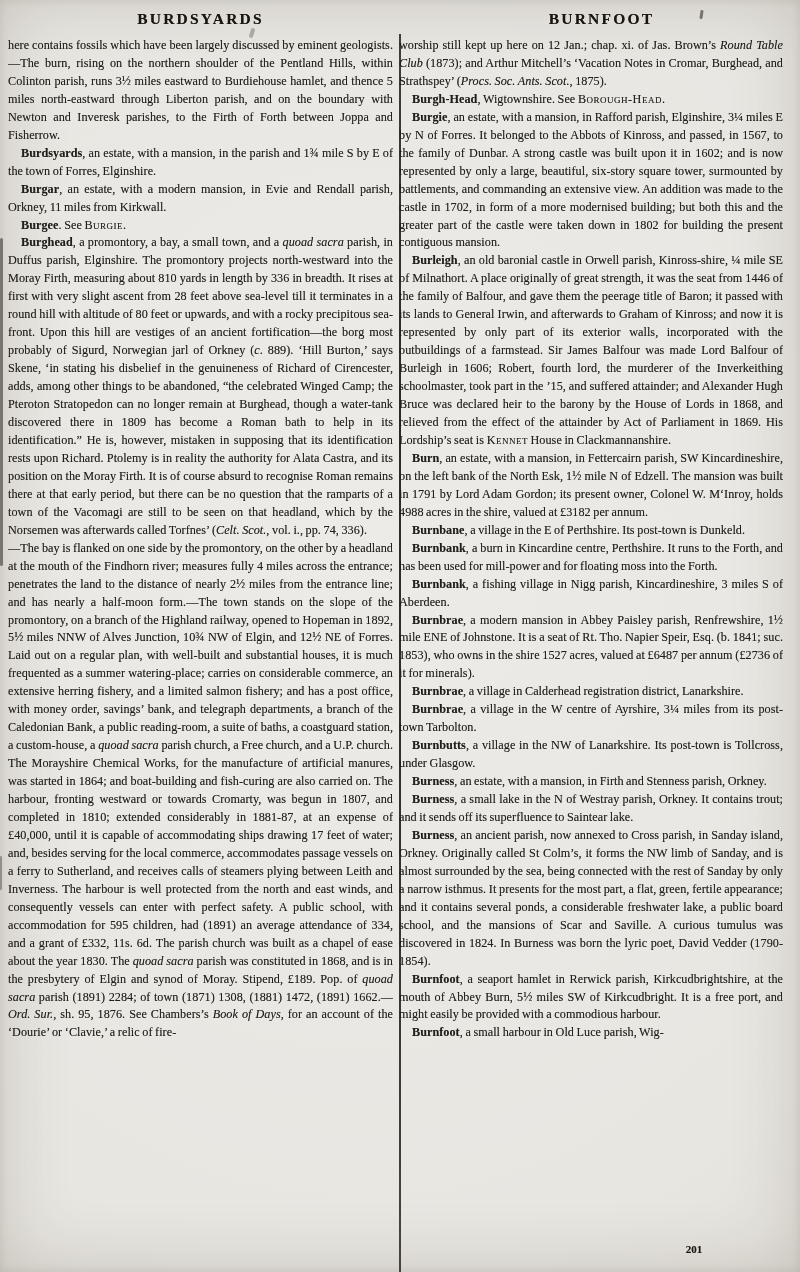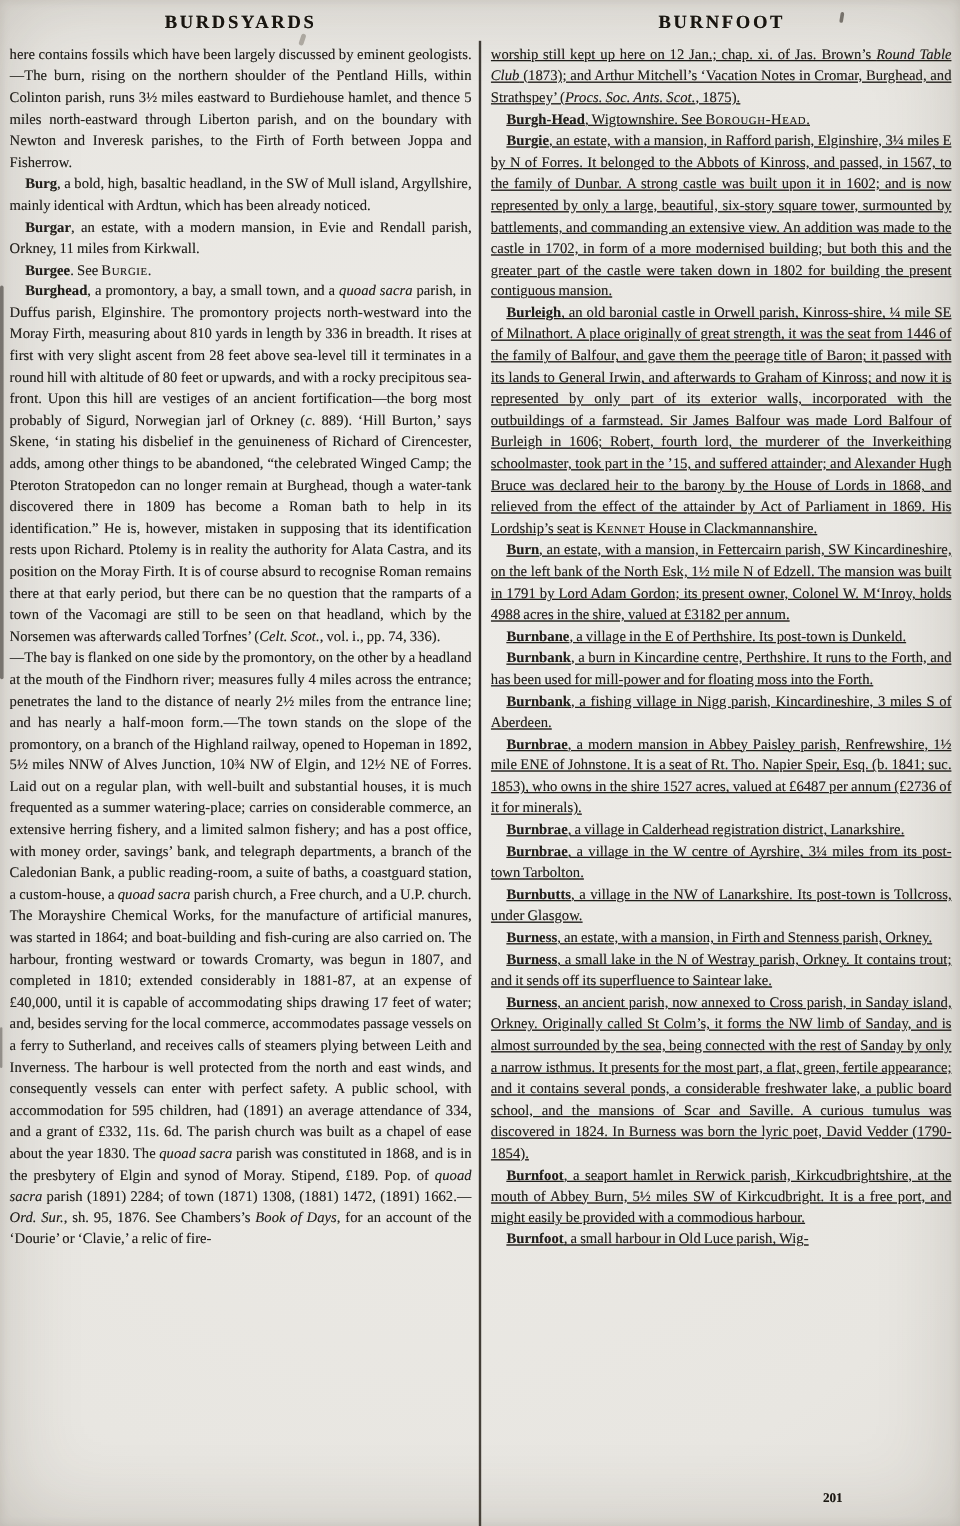--- a/index.html
+++ b/index.html
@@ -26,21 +26,21 @@
     position:absolute;left:399px;top:34px;bottom:0;width:2px;
     background:linear-gradient(#413d37,#2c2925 30%,#35312c 70%,#4a453e);
   }
   .col{
     position:absolute;top:37px;width:385px;height:1235px;overflow:hidden;
     font-size:12.2px;line-height:17.95px;
     text-align:justify;word-spacing:-0.5px;letter-spacing:.04px;
     text-shadow:0 0 .4px rgba(35,30,22,.45);
   }
   .col-left{left:8px;}
-  .col-right{left:409px;width:384px;text-decoration:underline;}
+  .col-right{left:399px;width:384px;}
   .para{margin:0;padding:0;text-indent:0;}
   .para.ind{text-indent:13px;}
   .seg-b{font-weight:700;}
   .seg-i{font-style:italic;}
   .seg-sc{font-variant:small-caps;letter-spacing:.5px;}
   .page-number{
     position:absolute;left:662px;top:1243px;width:64px;text-align:center;
     font-weight:700;font-size:11px;color:#1b1813;
     text-shadow:0 0 .5px rgba(20,15,10,.5);
   }
@@ -72,21 +72,21 @@
 
   <span class="ink-mark"></span>
   <span class="header-smudge"></span>
   <span class="edge-smudge"></span>
   <span class="edge-smudge2"></span>
 
   <div class="divider"></div>
 
   <div class="col col-left">
       <p class="para"><span class="seg-n">here contains fossils which have been largely discussed by eminent geologists.—The burn, rising on the northern shoulder of the Pentland Hills, within Colinton parish, runs 3½ miles eastward to Burdiehouse hamlet, and thence 5 miles north-eastward through Liberton parish, and on the boundary with Newton and Inveresk parishes, to the Firth of Forth between Joppa and Fisherrow.</span></p>
-      <p class="para ind"><span class="seg-b">Burg</span><span class="seg-n">, a bold, high, basaltic headland, in the SW of Mull island, Argyllshire, mainly identical with Ardtun, which has been already noticed.</span></p>
+      <p class="para ind"><span class="seg-b">Burdsyards</span><span class="seg-n">, an estate, with a mansion, in the parish and 1¾ mile S by E of the town of Forres, Elginshire.</span></p>
       <p class="para ind"><span class="seg-b">Burgar</span><span class="seg-n">, an estate, with a modern mansion, in Evie and Rendall parish, Orkney, 11 miles from Kirkwall.</span></p>
       <p class="para ind"><span class="seg-b">Burgee</span><span class="seg-n">.  See </span><span class="seg-sc">Burgie</span><span class="seg-n">.</span></p>
       <p class="para ind"><span class="seg-b">Burghead</span><span class="seg-n">, a promontory, a bay, a small town, and a </span><span class="seg-i">quoad sacra</span><span class="seg-n"> parish, in Duffus parish, Elginshire.  The promontory projects north-westward into the Moray Firth, measuring about 810 yards in length by 336 in breadth.  It rises at first with very slight ascent from 28 feet above sea-level till it terminates in a round hill with altitude of 80 feet or upwards, and with a rocky precipitous sea-front.  Upon this hill are vestiges of an ancient fortification—the borg most probably of Sigurd, Norwegian jarl of Orkney (</span><span class="seg-i">c</span><span class="seg-n">. 889).  ‘Hill Burton,’ says Skene, ‘in stating his disbelief in the genuineness of Richard of Cirencester, adds, among other things to be abandoned, “the celebrated Winged Camp; the Pteroton Stratopedon can no longer remain at Burghead, though a water-tank discovered there in 1809 has become a Roman bath to help in its identification.”  He is, however, mistaken in supposing that its identification rests upon Richard.  Ptolemy is in reality the authority for Alata Castra, and its position on the Moray Firth.  It is of course absurd to recognise Roman remains there at that early period, but there can be no question that the ramparts of a town of the Vacomagi are still to be seen on that headland, which by the Norsemen was afterwards called Torfnes’ (</span><span class="seg-i">Celt. Scot.</span><span class="seg-n">, vol. i., pp. 74, 336).</span></p>
       <p class="para"><span class="seg-n">—The bay is flanked on one side by the promontory, on the other by a headland at the mouth of the Findhorn river; measures fully 4 miles across the entrance; penetrates the land to the distance of nearly 2½ miles from the entrance line; and has nearly a half-moon form.—The town stands on the slope of the promontory, on a branch of the Highland railway, opened to Hopeman in 1892, 5½ miles NNW of Alves Junction, 10¾ NW of Elgin, and 12½ NE of Forres.  Laid out on a regular plan, with well-built and substantial houses, it is much frequented as a summer watering-place; carries on considerable commerce, an extensive herring fishery, and a limited salmon fishery; and has a post office, with money order, savings’ bank, and telegraph departments, a branch of the Caledonian Bank, a public reading-room, a suite of baths, a coastguard station, a custom-house, a </span><span class="seg-i">quoad sacra</span><span class="seg-n"> parish church, a Free church, and a U.P. church.  The Morayshire Chemical Works, for the manufacture of artificial manures, was started in 1864; and boat-building and fish-curing are also carried on.  The harbour, fronting westward or towards Cromarty, was begun in 1807, and completed in 1810; extended considerably in 1881-87, at an expense of £40,000, until it is capable of accommodating ships drawing 17 feet of water; and, besides serving for the local commerce, accommodates passage vessels on a ferry to Sutherland, and receives calls of steamers plying between Leith and Inverness.  The harbour is well protected from the north and east winds, and consequently vessels can enter with perfect safety.  A public school, with accommodation for 595 children, had (1891) an average attendance of 334, and a grant of £332, 11s. 6d.  The parish church was built as a chapel of ease about the year 1830.  The </span><span class="seg-i">quoad sacra</span><span class="seg-n"> parish was constituted in 1868, and is in the presbytery of Elgin and synod of Moray.  Stipend, £189.  Pop. of </span><span class="seg-i">quoad sacra</span><span class="seg-n"> parish (1891) 2284; of town (1871) 1308, (1881) 1472, (1891) 1662.—</span><span class="seg-i">Ord. Sur.</span><span class="seg-n">, sh. 95, 1876.  See Chambers’s </span><span class="seg-i">Book of Days</span><span class="seg-n">, for an account of the ‘Dourie’ or ‘Clavie,’ a relic of fire-</span></p>
     </div>
 
   <div class="col col-right">
       <p class="para"><span class="seg-n">worship still kept up here on 12 Jan.; chap. xi. of Jas. Brown’s </span><span class="seg-i">Round Table Club</span><span class="seg-n"> (1873); and Arthur Mitchell’s ‘Vacation Notes in Cromar, Burghead, and Strathspey’ (</span><span class="seg-i">Procs. Soc. Ants. Scot.</span><span class="seg-n">, 1875).</span></p>
       <p class="para ind"><span class="seg-b">Burgh-Head</span><span class="seg-n">, Wigtownshire.  See </span><span class="seg-sc">Borough-Head</span><span class="seg-n">.</span></p>
       <p class="para ind"><span class="seg-b">Burgie</span><span class="seg-n">, an estate, with a mansion, in Rafford parish, Elginshire, 3¼ miles E by N of Forres.  It belonged to the Abbots of Kinross, and passed, in 1567, to the family of Dunbar.  A strong castle was built upon it in 1602; and is now represented by only a large, beautiful, six-story square tower, surmounted by battlements, and commanding an extensive view.  An addition was made to the castle in 1702, in form of a more modernised building; but both this and the greater part of the castle were taken down in 1802 for building the present contiguous mansion.</span></p>

